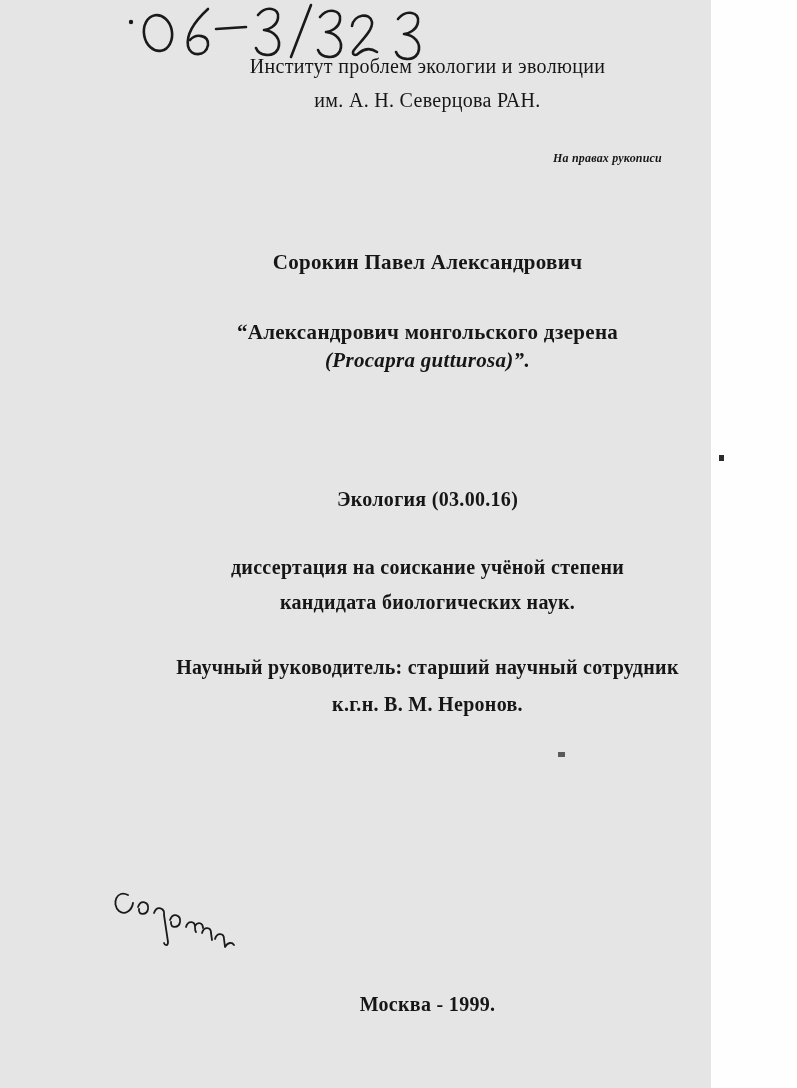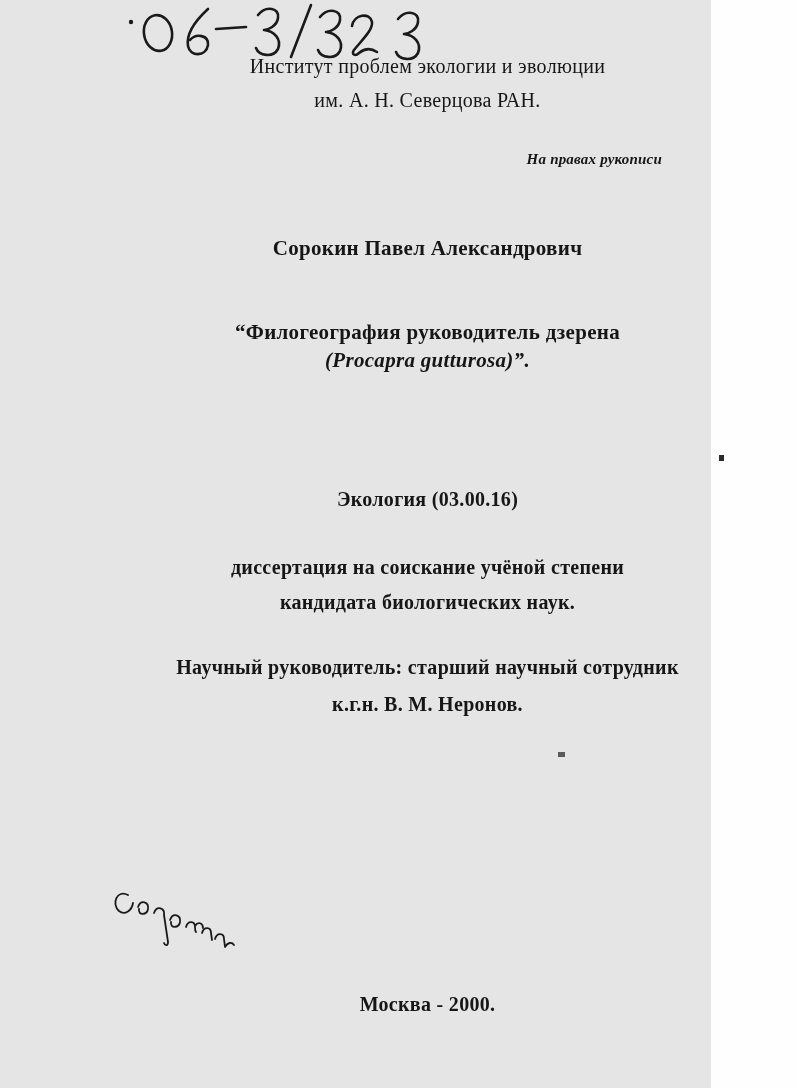--- a/index.html
+++ b/index.html
@@ -26,21 +26,21 @@
     letter-spacing: 0.3px;
     white-space: nowrap;
   }
   .bold   { font-weight: bold; }
   .italic { font-style: italic; }
   .big    { font-size: 21px; }
   .right-note {
     position: absolute;
     right: 49px;
     text-align: center;
-    font-size: 15px;
+    font-size: 12px;
     font-weight: bold;
     font-style: italic;
     color: #161616;
     letter-spacing: 0.2px;
     white-space: nowrap;
   }
   .hand-svg { position: absolute; }
   .hand-svg path, .hand-svg ellipse, .hand-svg line {
     fill: none;
     stroke: #1a1a1a;
@@ -77,23 +77,23 @@
     <foreignObject x="0" y="0" width="1" height="1">
       <span class="sr">06 - 3/323</span>
     </foreignObject>
   </svg>
 
   <div class="line" style="top:55px;">Институт проблем экологии и эволюции</div>
   <div class="line" style="top:89px;">им. А. Н. Северцова РАН.</div>
 
   <div class="right-note" style="top:151px;">На правах рукописи</div>
 
-  <div class="line bold big" style="top:236px;">Сорокин Павел Александрович</div>
+  <div class="line bold big" style="top:250px;">Сорокин Павел Александрович</div>
 
-  <div class="line bold big" style="top:320px;">“Филогеография руководитель дзерена</div>
+  <div class="line bold big" style="top:320px;">“Александрович монгольского дзерена</div>
   <div class="line bold big italic" style="top:348px;">(Procapra gutturosa)”.</div>
 
   <div class="artifact" style="left:719px; top:455px; width:5px; height:6px;"></div>
 
   <div class="line bold" style="top:488px;">Экология (03.00.16)</div>
 
   <div class="line bold" style="top:591px;">кандидата биологических наук.</div>
   <div class="line bold" style="top:556px;">диссертация на соискание учёной степени</div>
 
   <div class="line bold" style="top:656px;">Научный руководитель: старший научный сотрудник</div>
@@ -107,15 +107,15 @@
     <path stroke-width="1.8" d="M 42 31 c 3 -8 11 -5 10 2 l 4 27 c 0 4 -3 4 -4 1"></path>
     <path stroke-width="1.8" d="M 58 38 c 3 -8 11 -5 10 2 c -1 6 -10 7 -9 0"></path>
     <path stroke-width="1.8" d="M 74 45 c 2 -7 9 -6 9 0 c 0 3 0 4 1 5 m -1 -6 c 3 -5 8 -3 8 2"></path>
     <path stroke-width="1.8" d="M 90 51 c 2 -7 9 -6 9 0 l 1 7"></path>
     <path stroke-width="1.8" d="M 103 57 c 2 -7 9 -6 9 0 l 1 8 c 3 -5 7 -5 9 -2"></path>
     <foreignObject x="0" y="0" width="1" height="1">
       <span class="sr">Сорокин</span>
     </foreignObject>
   </svg>
 
-  <div class="line bold" style="top:993px;">Москва - 2000.</div>
+  <div class="line bold" style="top:993px;">Москва - 1999.</div>
 
 </div>
 
 </body></html>

